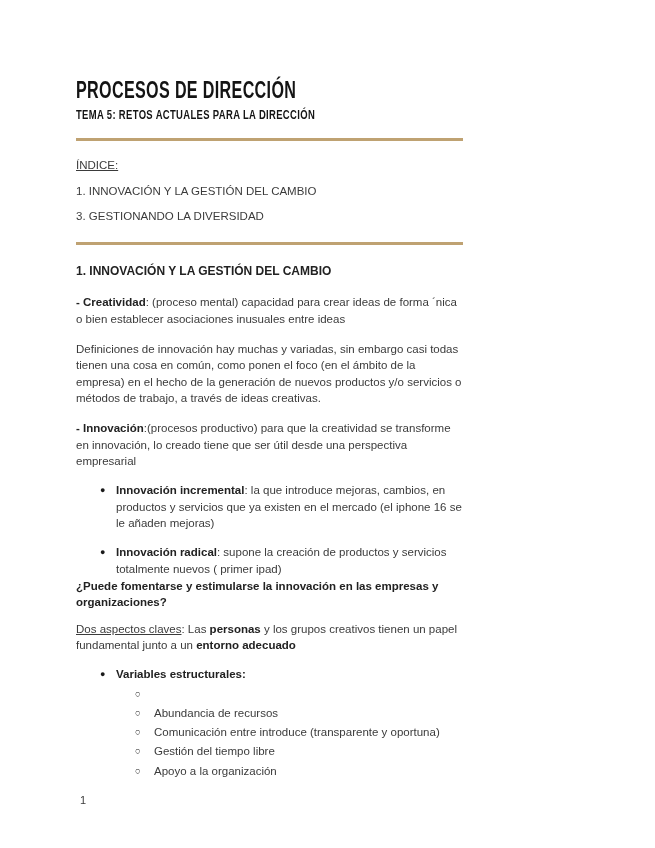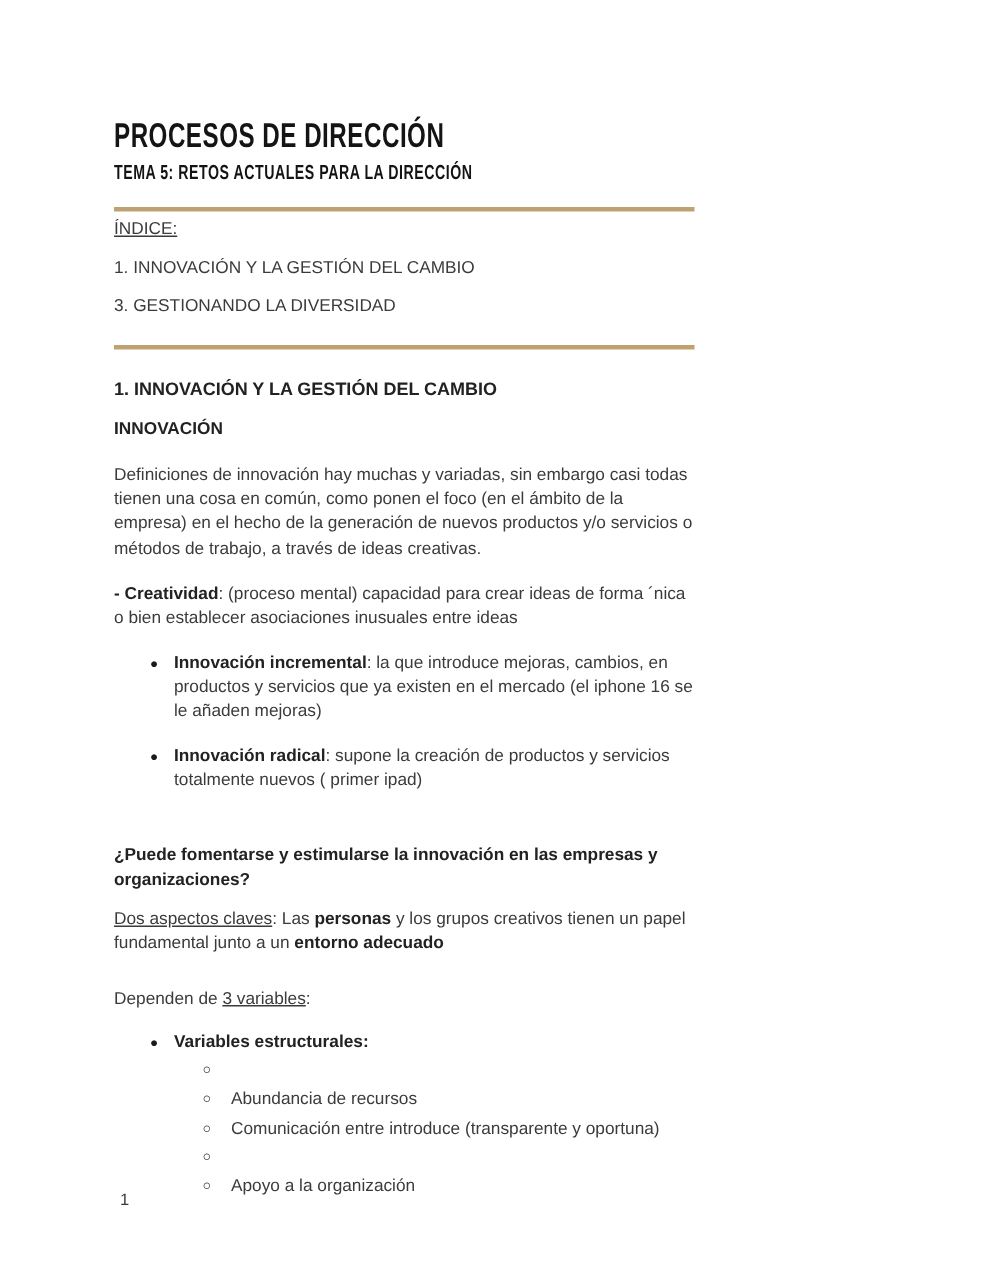--- a/index.html
+++ b/index.html
@@ -38,21 +38,21 @@
     transform-origin:left center;
     white-space:nowrap;
   }
   .rule {
     height:3px;
     background:#bfa272;
     margin-top:15px;
   }
   .rule.second { margin-top:18px; }
   p, .line { font-size:11.5px; line-height:1.42; }
-  .index-heading { margin-top:4px; }
+  .index-heading { margin-top:16px; }
   .u { text-decoration:underline; }
   .index-item { margin-top:9px; }
   .section-heading {
     margin-top:18px;
     font-size:12px;
     font-weight:700;
     color:#222;
   }
   .section-subheading {
     margin-top:10px;
@@ -63,21 +63,21 @@
   .para { margin-top:10px; }
   .para.gap { margin-top:14px; }
   b, .bold { font-weight:700; color:#222; }
   
   .b1 { display:flex; margin-top:13px; padding-left:24px; }
   .b1 .marker { width:16px; flex:0 0 16px; font-size:9px; line-height:16px; color:#1a1a1a; }
   .b1 .btext { flex:1; font-size:11.5px; line-height:1.42; }
   .b2 { display:flex; margin-top:3px; padding-left:59px; }
   .b2 .marker { width:19px; flex:0 0 19px; font-size:9.5px; line-height:16px; color:#1a1a1a; }
   .b2 .btext { flex:1; font-size:11.5px; line-height:1.42; }
-  .question { margin-top:34px; font-weight:700; color:#222; }
+  .question { margin-top:1px; font-weight:700; color:#222; }
   .depend { margin-top:20px; }
   .page-number {
     position:absolute;
     left:80px;
     bottom:42px;
     font-size:11px;
     color:#3b3b3b;
   }
 </style>
 </head>
@@ -90,62 +90,62 @@
 
   <div class="rule"></div>
 
   <p class="index-heading"><span class="u">ÍNDICE:</span></p>
   <p class="index-item">1. INNOVACIÓN Y LA GESTIÓN DEL CAMBIO</p>
   <p class="index-item">3. GESTIONANDO LA DIVERSIDAD</p>
 
   <div class="rule second"></div>
 
   <p class="section-heading">1. INNOVACIÓN Y LA GESTIÓN DEL CAMBIO</p>
-  <p class="section-subheading">INNOVACIÓN</p>
 
+
+  <p class="para gap"><b>- Creatividad</b><span>: (proceso mental) capacidad para crear ideas de forma ´nica o bien establecer asociaciones inusuales entre ideas</span></p>
 
   <p class="para gap"><span>Definiciones de innovación hay muchas y variadas, sin embargo casi todas tienen una cosa en común, como ponen el foco (en el ámbito de la empresa) en el hecho de la generación de nuevos productos y/o servicios o métodos de trabajo, a través de ideas creativas.</span></p>
 
-  <p class="para gap"><b>- Creatividad</b><span>: (proceso mental) capacidad para crear ideas de forma ´nica o bien establecer asociaciones inusuales entre ideas</span></p>
-
+  <p class="para gap"><b>- Innovación</b><span>:(procesos productivo) para que la creatividad se transforme en innovación, lo creado tiene que ser útil desde una perspectiva empresarial</span></p>
 
   <div class="b1">
     <span class="marker">●</span>
     <span class="btext"><b>Innovación incremental</b><span>: la que introduce mejoras, cambios, en productos y servicios que ya existen en el mercado (el iphone 16 se le añaden mejoras)</span></span>
   </div>
 
   <div class="b1">
     <span class="marker">●</span>
     <span class="btext"><b>Innovación radical</b><span>: supone la creación de productos y servicios totalmente nuevos ( primer ipad)</span></span>
   </div>
 
   <p class="para question">¿Puede fomentarse y estimularse la innovación en las empresas y organizaciones?</p>
 
   <p class="para"><span class="u">Dos aspectos claves</span><span>: Las </span><b>personas</b><span> y los grupos creativos tienen un papel fundamental junto a un </span><b>entorno adecuado</b></p>
 
-  <p class="para depend"><span>Dependen de  </span><span class="u">3 variables</span><span>:</span></p>
 
   <div class="b1">
     <span class="marker">●</span>
     <span class="btext"><b>Variables estructurales:</b></span>
   </div>
 
   <div class="b2">
     <span class="marker">○</span>
   </div>
   <div class="b2">
     <span class="marker">○</span>
     <span class="btext">Abundancia de recursos</span>
   </div>
   <div class="b2">
     <span class="marker">○</span>
     <span class="btext">Comunicación entre introduce (transparente y  oportuna)</span>
   </div>
   <div class="b2">
     <span class="marker">○</span>
+    <span class="btext">Gestión del tiempo libre</span>
   </div>
   <div class="b2">
     <span class="marker">○</span>
     <span class="btext">Apoyo a la organización</span>
   </div>
 
   <div class="page-number">1</div>
 
 </div>
 

